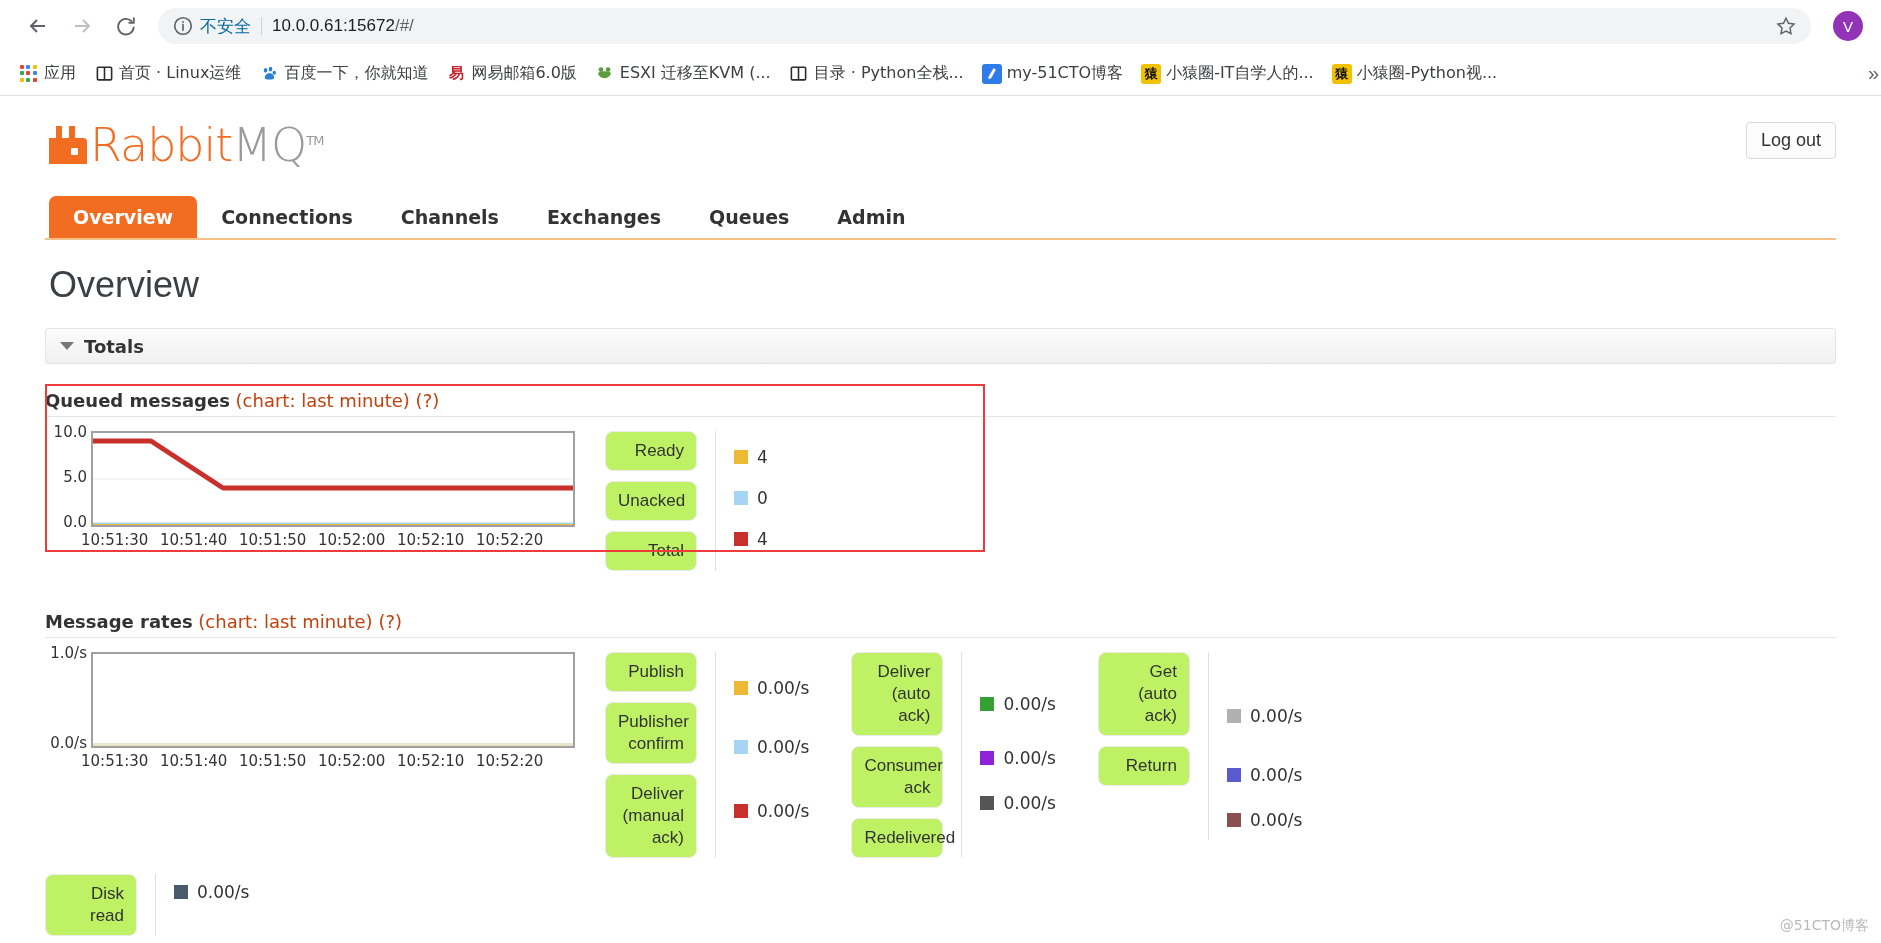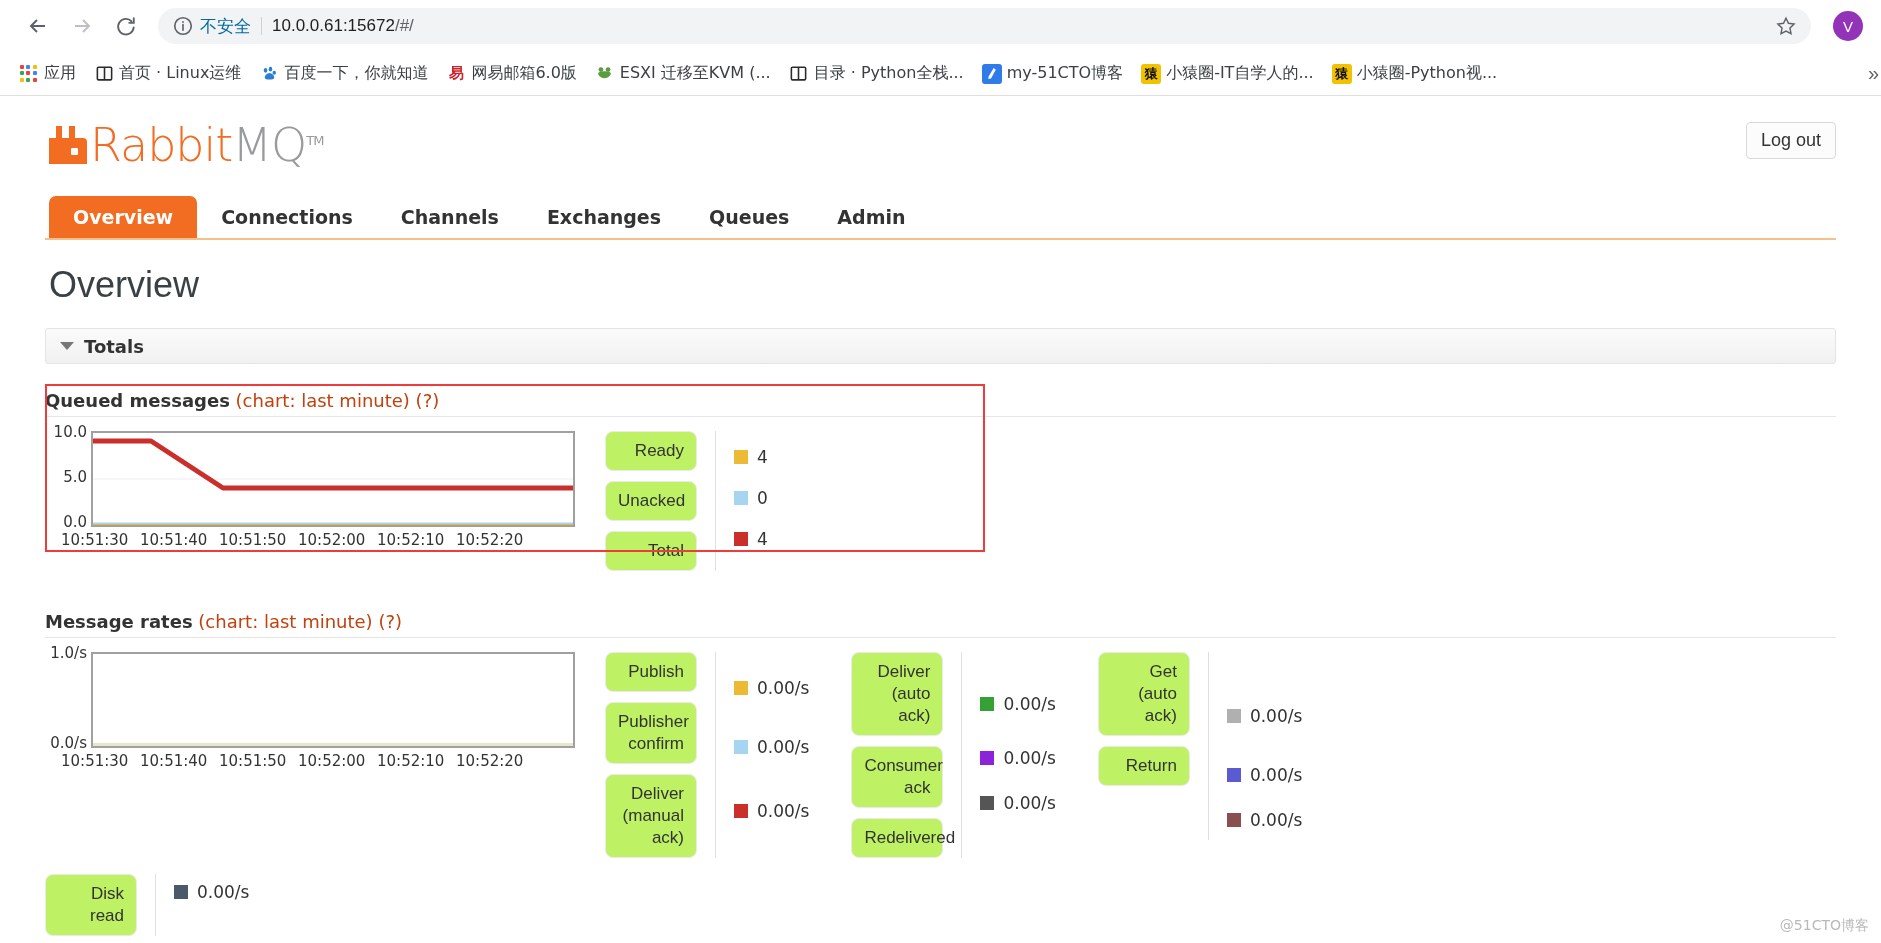--- a/index.html
+++ b/index.html
@@ -144,21 +144,21 @@
   .chart-wrap { position:relative; flex:0 0 auto; }
   .chart-ylabels {
     position:absolute; left:0; top:0; width:42px; text-align:right;
     font-size:15px; color:#333; font-family:"DejaVu Sans", sans-serif;
   }
   .chart-plot {
     position:relative; border:2px solid #a0a0a0; background:#ffffff;
     margin-left:46px;
   }
   .chart-xlabels {
-    margin-left:16px; display:flex; font-size:15px; color:#333;
+    margin-left:36px; display:flex; font-size:15px; color:#333;
     margin-top:4px; font-family:"DejaVu Sans", sans-serif;
   }
   .chart-xlabels span { width:79px; text-align:left; }
 
   
   .legend-group { display:flex; align-items:flex-start; }
   .legend-btns { display:flex; flex-direction:column; gap:10px; }
   .legend-btn {
     background:#bef264; border:1px solid #eaeaea; border-radius:8px;
     font-size:17px; color:#333; text-align:right;

